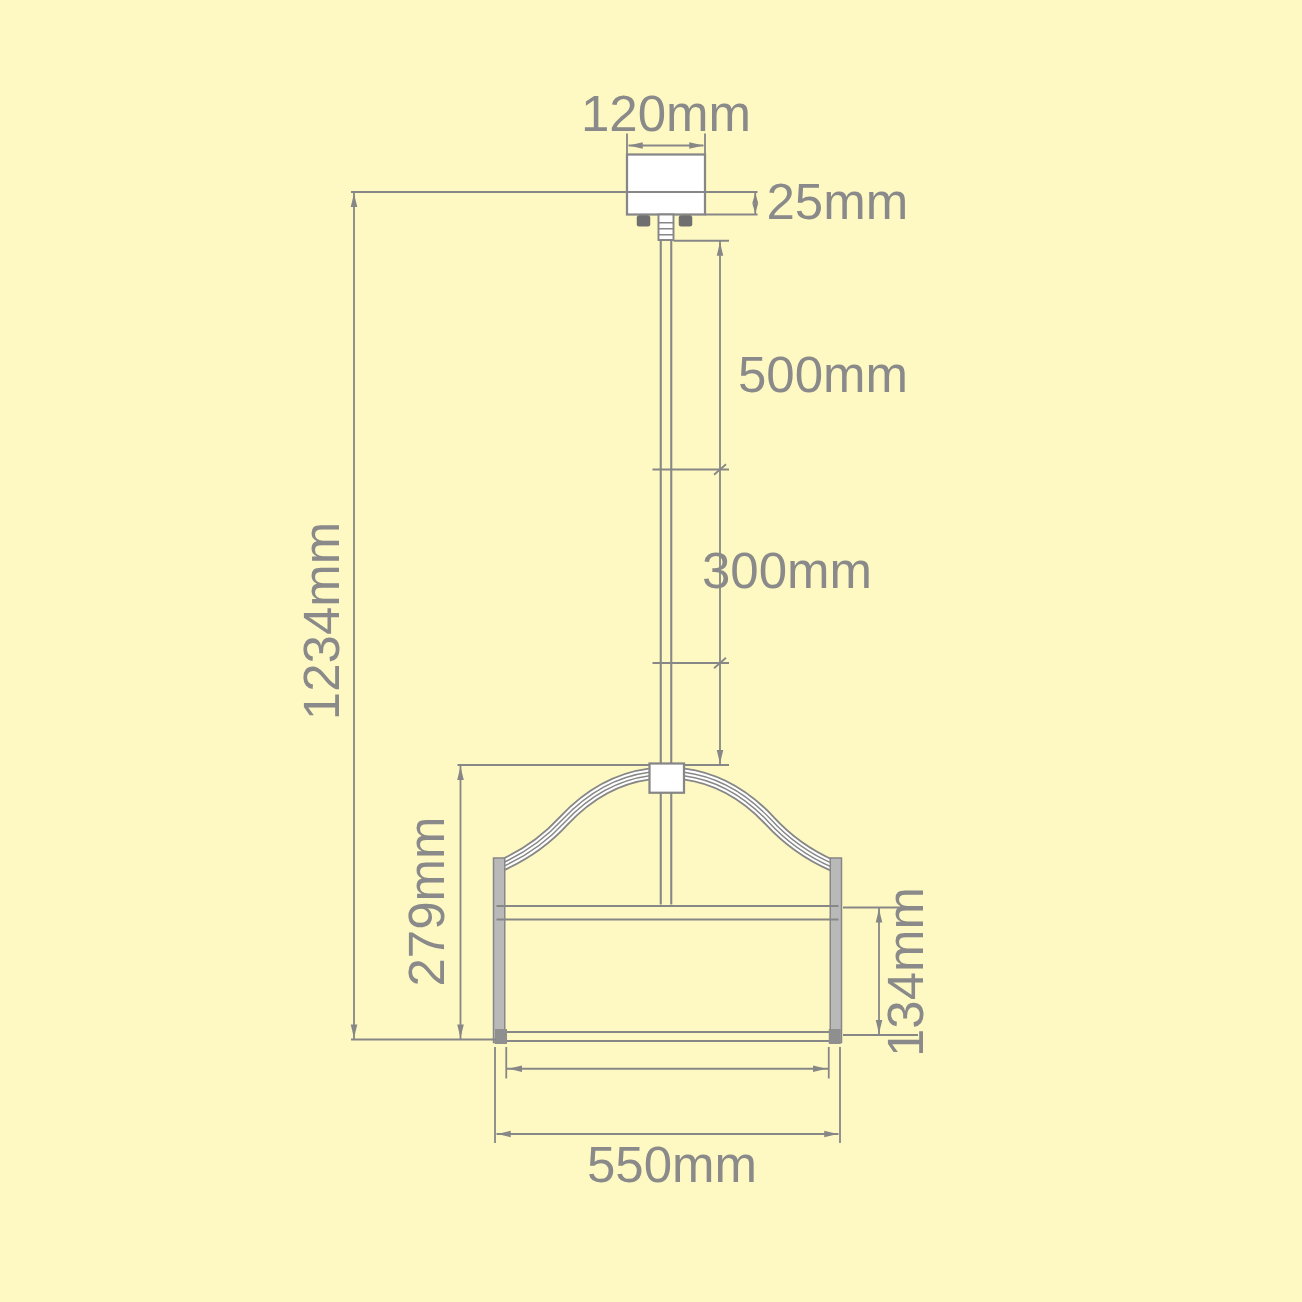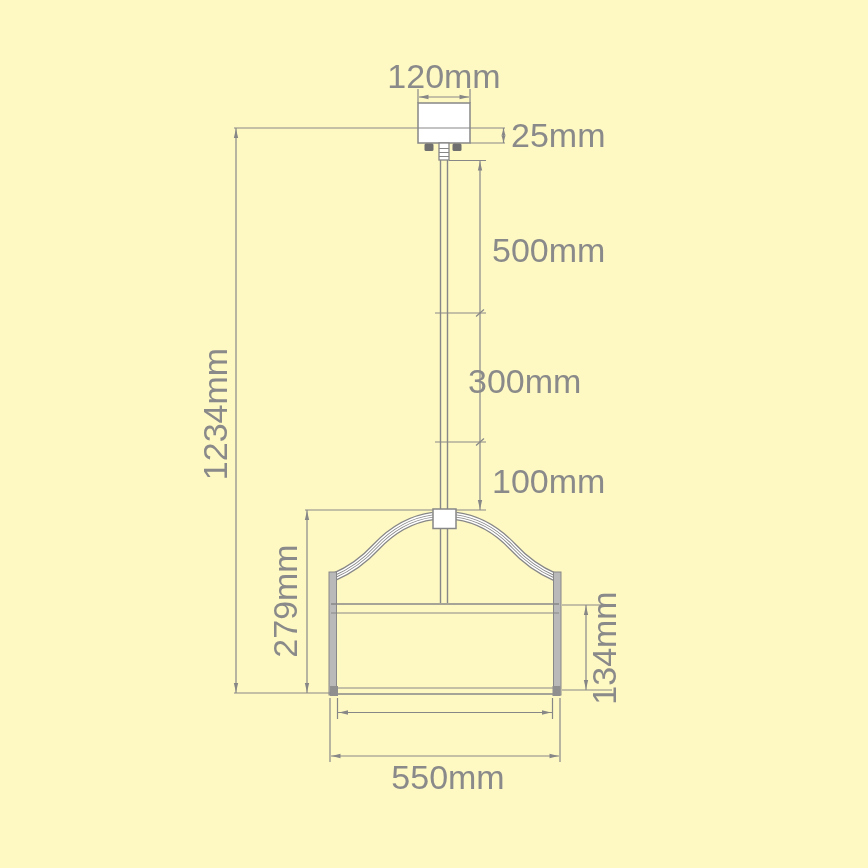--- a/index.html
+++ b/index.html
@@ -154,21 +154,20 @@
   </svg>
 
   <div class="dim-label" style="left:444px; top:76px;">120mm</div>
 
   <div class="dim-label align-left" style="left:511px; top:135px;text-align:right;">25mm</div>
 
   <div class="dim-label align-left" style="left:492px; top:240px;margin-top:10px;">500mm</div>
 
   <div class="dim-label align-left" style="left:468px; top:381px;">300mm</div>
 
-  <div class="dim-label align-left" style="left:492px; top:481px;">100mm</div>
 
   <div class="dim-label rot" style="left:215px; top:414px;">1234mm</div>
 
   <div class="dim-label rot" style="left:285px; top:601px;">279mm</div>
 
   <div class="dim-label rot" style="left:604px; top:648px;">134mm</div>
 
 
   <div class="dim-label" style="left:448px; top:777px;">550mm</div>
 

